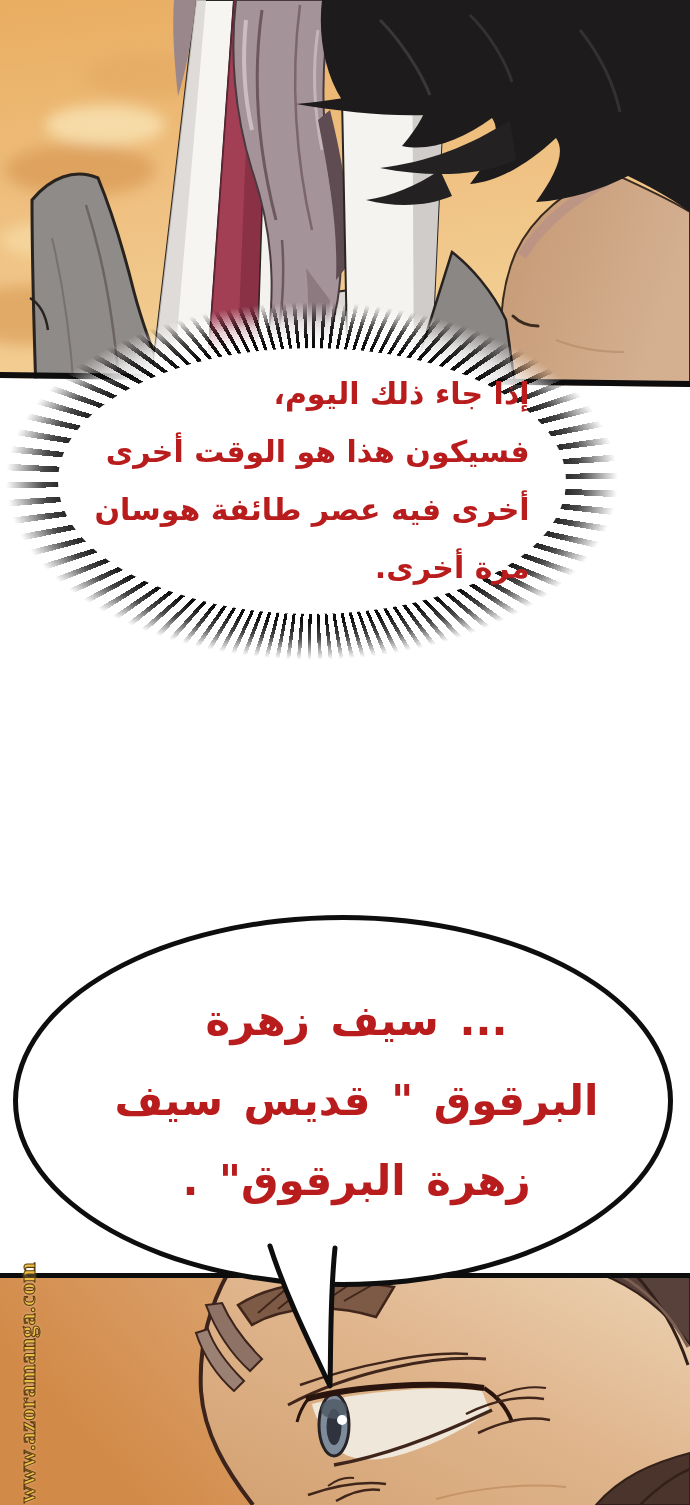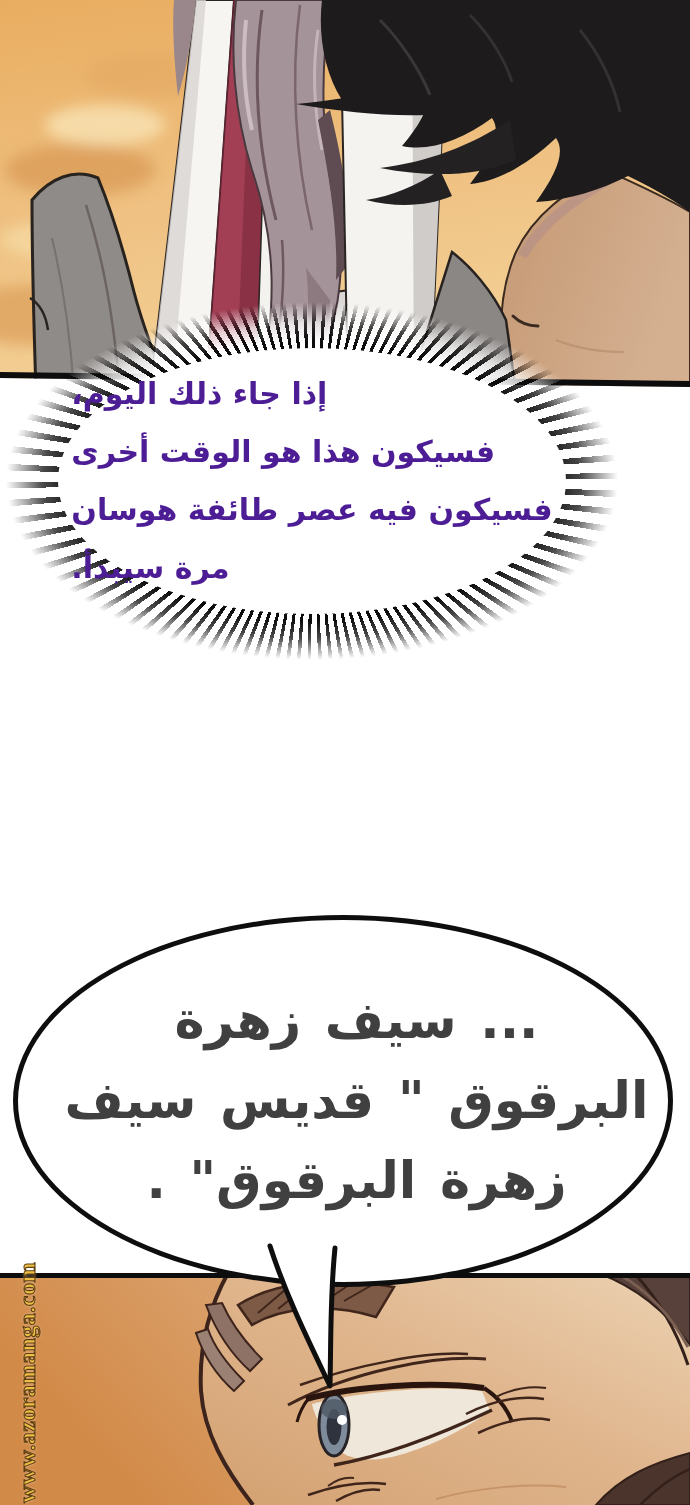--- a/index.html
+++ b/index.html
@@ -10,28 +10,28 @@
   .panel-bottom{left:0;top:1273px;width:690px;height:232px;z-index:1;}
 
   
   .burst{left:6px;top:302px;width:612px;height:358px;z-index:2;}
   .burst-ring{position:absolute;inset:0;border-radius:50%;
     background:repeating-conic-gradient(#0c0c0c 0deg 1.25deg,#ffffff 1.25deg 3.4deg);
     -webkit-mask:radial-gradient(closest-side,#000 0 78%,rgba(0,0,0,.75) 88%,rgba(0,0,0,.3) 95%,transparent 100%);
     mask:radial-gradient(closest-side,#000 0 78%,rgba(0,0,0,.75) 88%,rgba(0,0,0,.3) 95%,transparent 100%);}
   .burst-core{position:absolute;left:52px;right:52px;top:46px;bottom:46px;border-radius:50%;
     background:#fff;display:flex;align-items:center;justify-content:center;}
-  .burst-text{text-align:left;direction:rtl;font-weight:700;font-size:30px;line-height:58px;
-    color:#4c1d95;white-space:nowrap;}
+  .burst-text{text-align:right;direction:rtl;font-weight:700;font-size:30px;line-height:58px;
+    color:#b91c1c;white-space:nowrap;}
 
   
   .oval{left:13px;top:915px;width:660px;height:372px;border:5px solid #0e0e0e;border-radius:50%;
     box-sizing:border-box;background:#fff;z-index:3;display:flex;align-items:center;justify-content:center;}
-  .oval-text{text-align:center;direction:rtl;font-weight:700;font-size:51px;line-height:80px;
-    color:#404040;white-space:nowrap;word-spacing:6px;margin-left:27px;}
+  .oval-text{text-align:center;direction:rtl;font-weight:700;font-size:42px;line-height:80px;
+    color:#b91c1c;white-space:nowrap;word-spacing:6px;margin-left:27px;}
   .tail{left:252px;top:1240px;width:100px;height:158px;z-index:4;}
 
   .watermark{left:14px;top:1503px;transform:rotate(-90deg);transform-origin:0 0;z-index:5;
     font-family:"Liberation Serif",serif;font-weight:700;font-size:24px;letter-spacing:.5px;
     color:#eebf45;-webkit-text-stroke:1.1px #5e3e10;
     text-shadow:0 0 3px rgba(255,255,255,.65);white-space:nowrap;}
 </style>
 </head>
 <body>
 
@@ -123,22 +123,22 @@
     <path d="M 0,372 L 690,381 L 690,387 L 0,378 Z" fill="#0d0d0d"></path>
   </g>
 </svg>
 
 <div class="abs burst">
   <div class="burst-ring"></div>
   <div class="burst-core">
     <div class="burst-text" dir="rtl">
       <div>إذا جاء ذلك اليوم،</div>
       <div>فسيكون هذا هو الوقت أخرى</div>
-      <div>فسيكون فيه عصر طائفة هوسان</div>
-      <div>مرة سيبدأ.</div>
+      <div>أخرى فيه عصر طائفة هوسان</div>
+      <div>مرة أخرى.</div>
     </div>
   </div>
 </div>
 
 <div class="abs oval">
   <div class="oval-text" dir="rtl">
     <div>... سيف زهرة</div>
     <div>البرقوق " قديس سيف</div>
     <div>زهرة البرقوق" .</div>
   </div>

